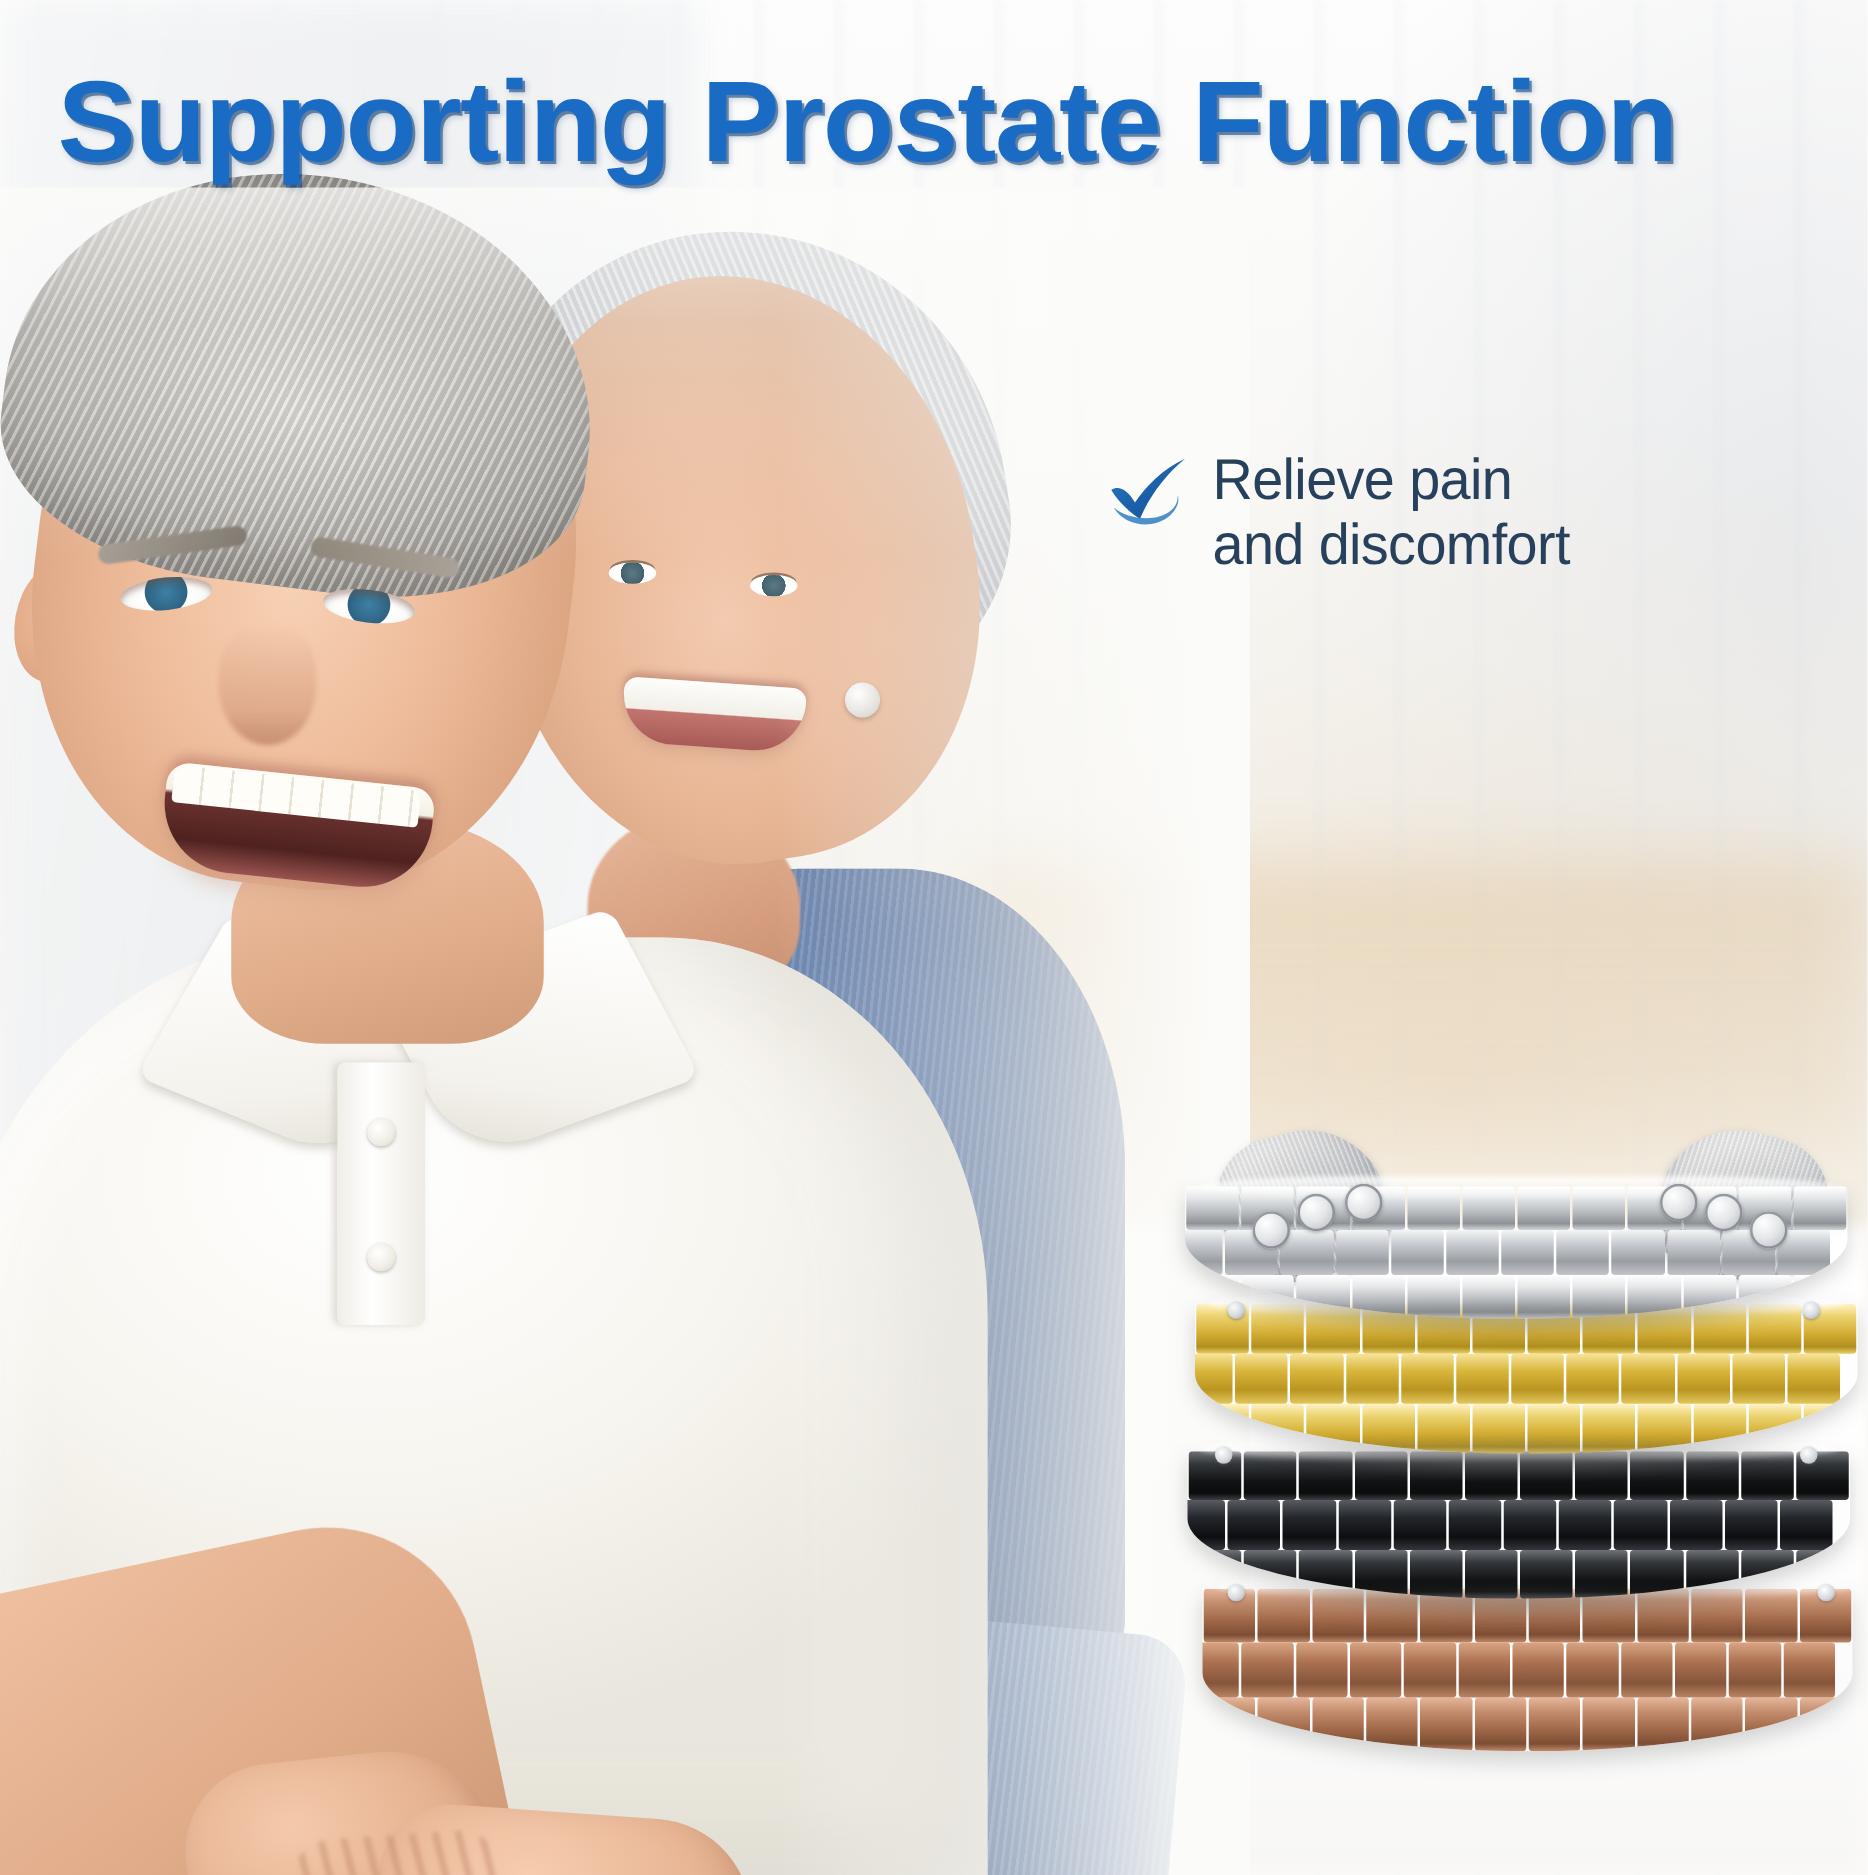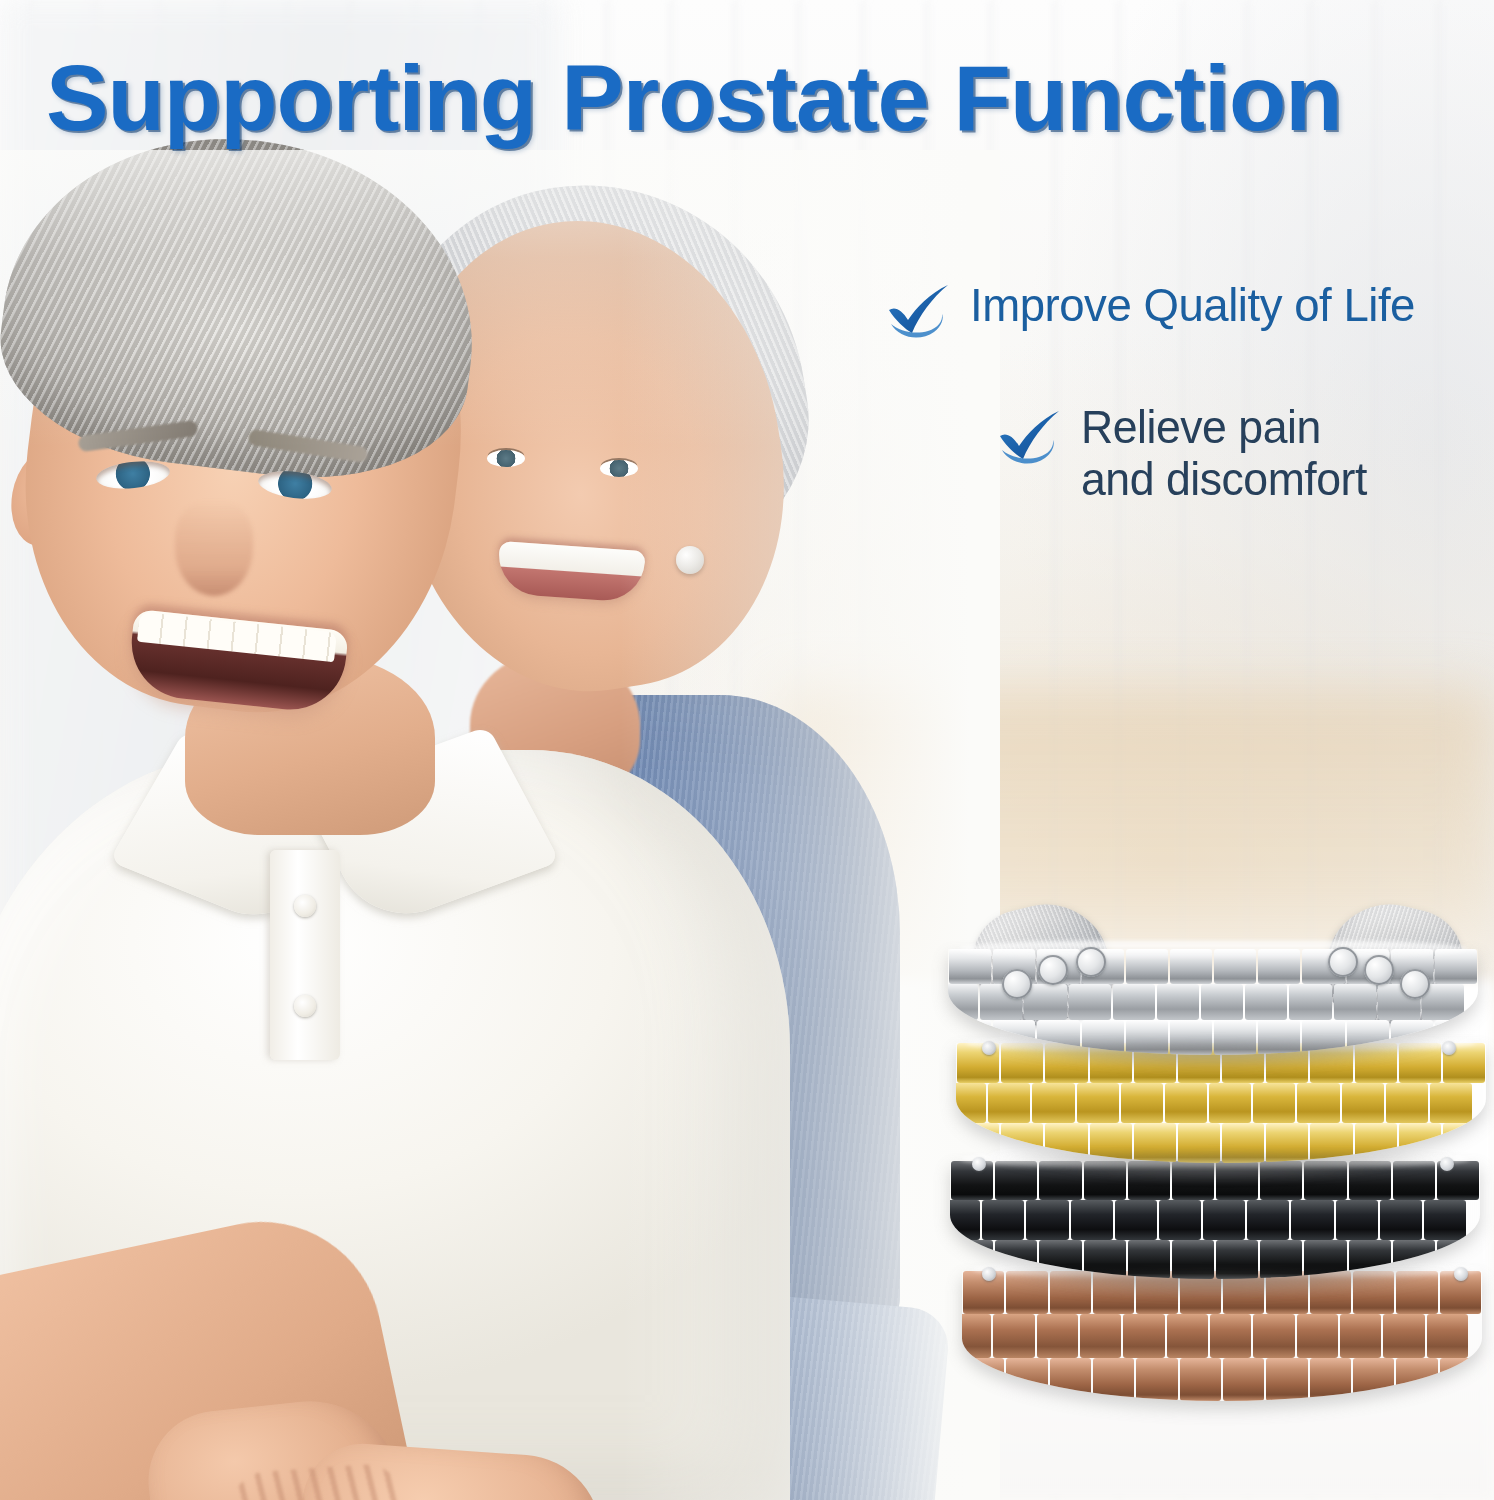--- a/index.html
+++ b/index.html
@@ -101,21 +101,21 @@
     line-height:1.06;
     color:#1B5FA0;
     letter-spacing:-0.5px;
     white-space:pre-line;
     transform:scaleX(0.97);
     transform-origin:left top;
     padding-top:2px;
   }
   .benefit.b1 { margin-top:0; }
   .benefit.b2 { margin-top:84px; }
-  .benefit.b3 { margin-top:39px;justify-content:center; }
+  .benefit.b3 { margin-top:78px; }
   .benefit.b3 .btext { color:#27405B; font-size:46px; line-height:1.12; }
   .benefit.b3 .tick { margin-top:10px; }
 
   
   .couple { position:absolute; left:0; top:150px; width:980px; height:1350px; }
 
   .figure { position:absolute; }
 
   
   .w-sweater {
@@ -462,36 +462,20 @@
     <div class="figure m-hand1"></div>
     <div class="figure m-hand2"></div>
     <div class="figure m-knuckles"></div>
   </div>
   <div class="photo-fade"></div>
 
   <div class="headline">Supporting Prostate Function</div>
 
   <div class="benefits">
 
-    <div class="benefit b1">
-      <span class="tick">
-        <svg viewBox="0 0 74 60" xmlns="http://www.w3.org/2000/svg">
-          <defs>
-            <linearGradient id="ck1" x1="0" y1="0" x2="1" y2="1">
-              <stop offset="0%" stop-color="#2E7CC4"></stop>
-              <stop offset="55%" stop-color="#1A5FA8"></stop>
-              <stop offset="100%" stop-color="#17518F"></stop>
-            </linearGradient>
-          </defs>
-          <path d="M3 26 C9 22 16 26 22 36 C30 24 44 9 62 1 C46 14 33 32 26 49 C19 45 9 36 3 26 Z" fill="url(#ck1)"></path>
-          <path d="M5 40 C13 54 34 58 48 48 C56 42 58 34 56 30 C57 37 52 44 42 47 C29 51 13 47 5 40 Z" fill="#2E7CC4" opacity="0.85"></path>
-        </svg>
-      </span>
-      <span class="btext">Improve Quality of Life</span>
-    </div>
 
 
     <div class="benefit b3">
       <span class="tick">
         <svg viewBox="0 0 74 60" xmlns="http://www.w3.org/2000/svg">
           <defs>
             <linearGradient id="ck3" x1="0" y1="0" x2="1" y2="1">
               <stop offset="0%" stop-color="#2E7CC4"></stop>
               <stop offset="55%" stop-color="#1A5FA8"></stop>
               <stop offset="100%" stop-color="#17518F"></stop>

